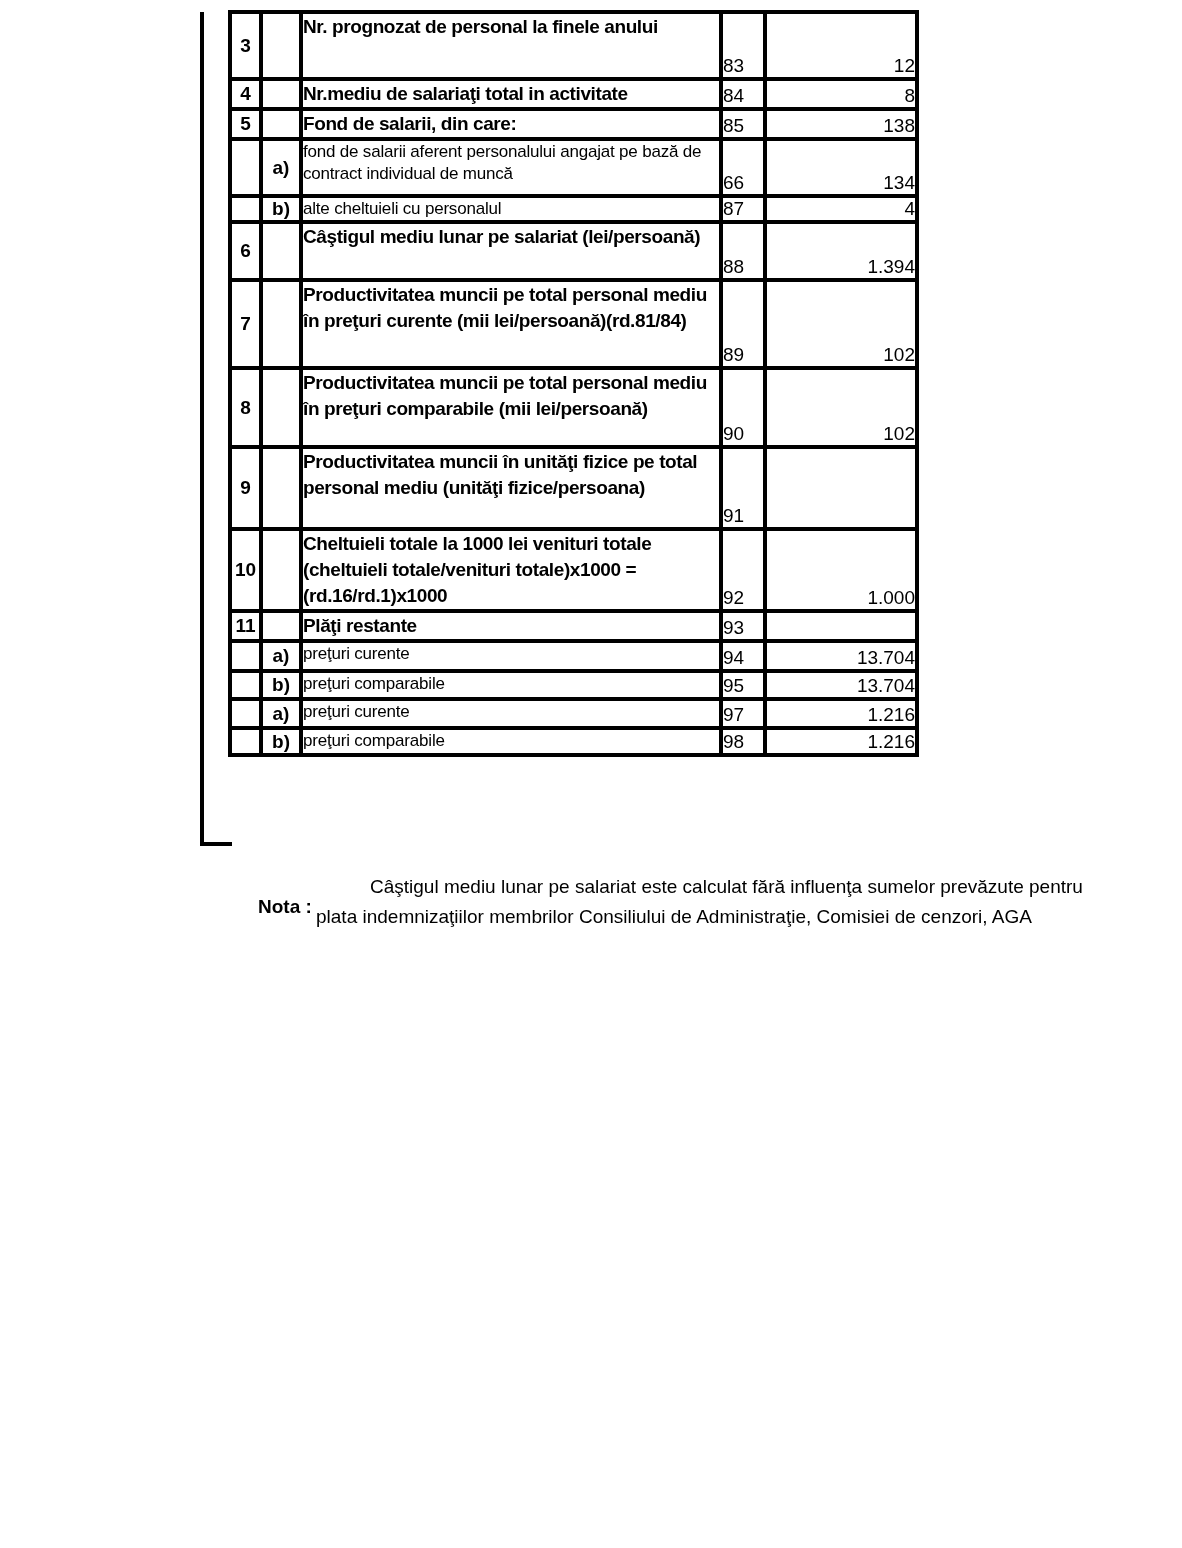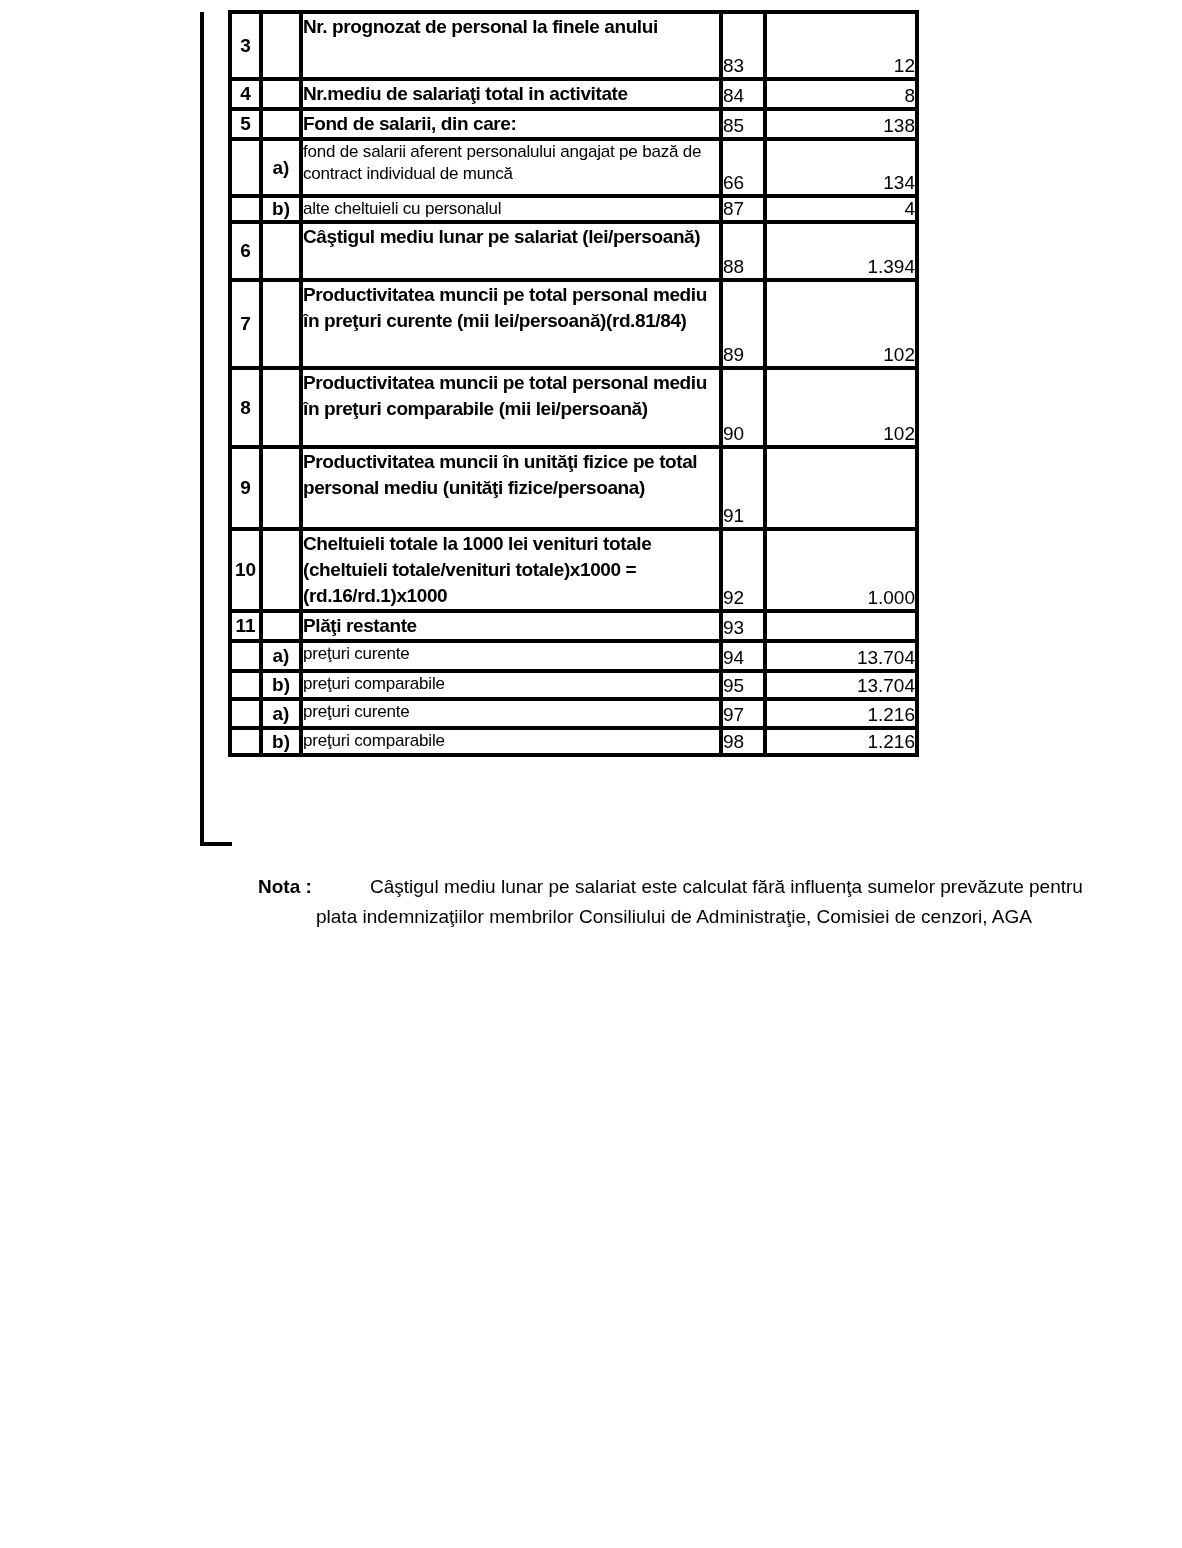--- a/index.html
+++ b/index.html
@@ -86,21 +86,21 @@
     font-size: 19px;
     text-align: right;
     vertical-align: bottom;
     padding: 0 8px 2px 0;
     border-top-width: 2px;
     border-bottom-width: 2px;
   }
   .note-label {
     position: absolute;
     left: 258px;
-    top: 872px;
+    top: 892px;
     font-weight: bold;
     font-size: 19px;
     line-height: 30px;
   }
   .note-lines {
     position: absolute;
     left: 316px;
     top: 872px;
     width: 840px;
     font-weight: normal;

